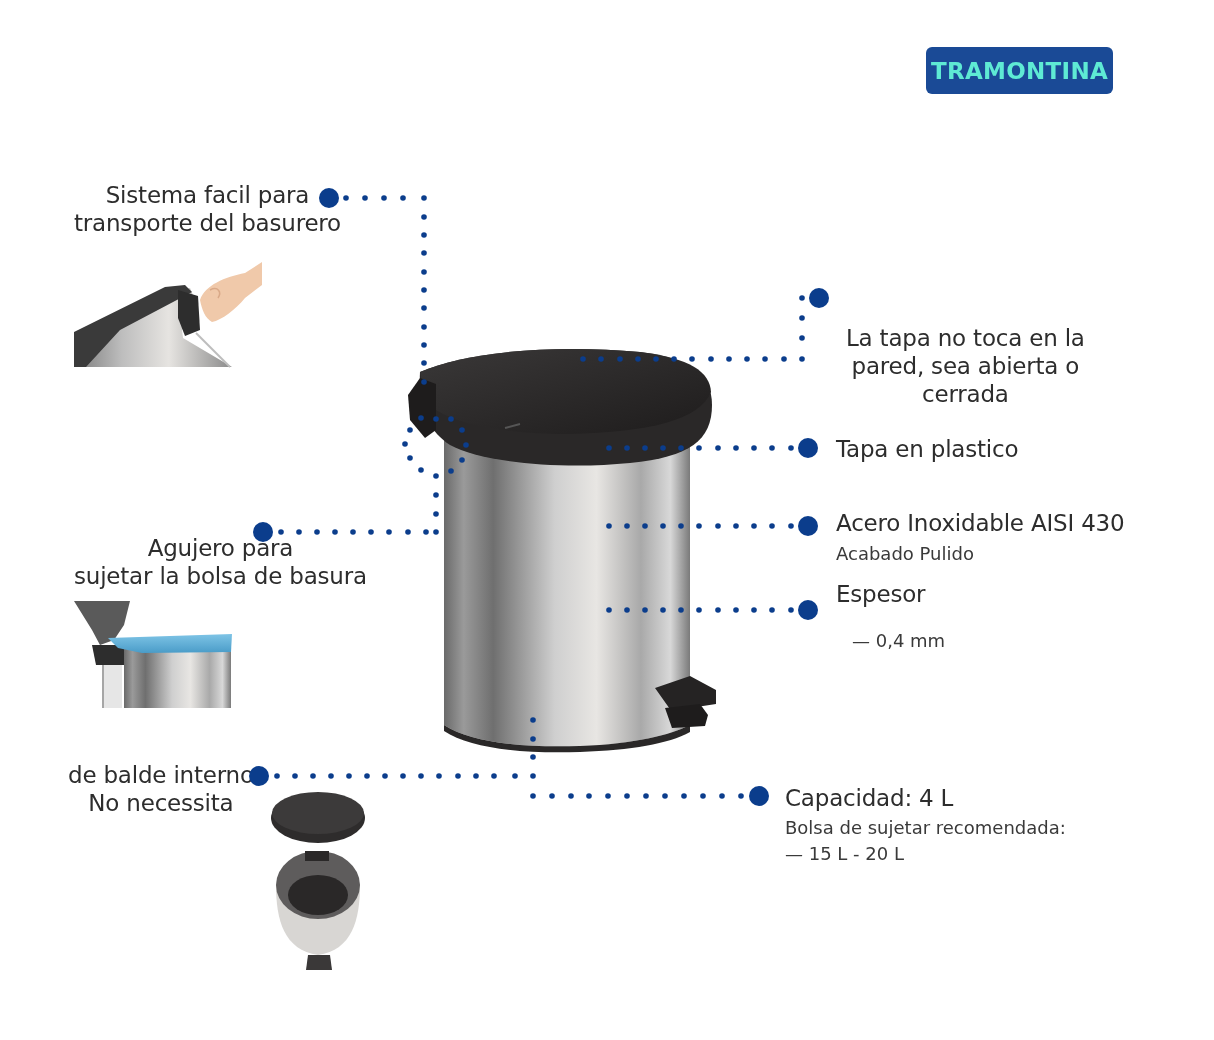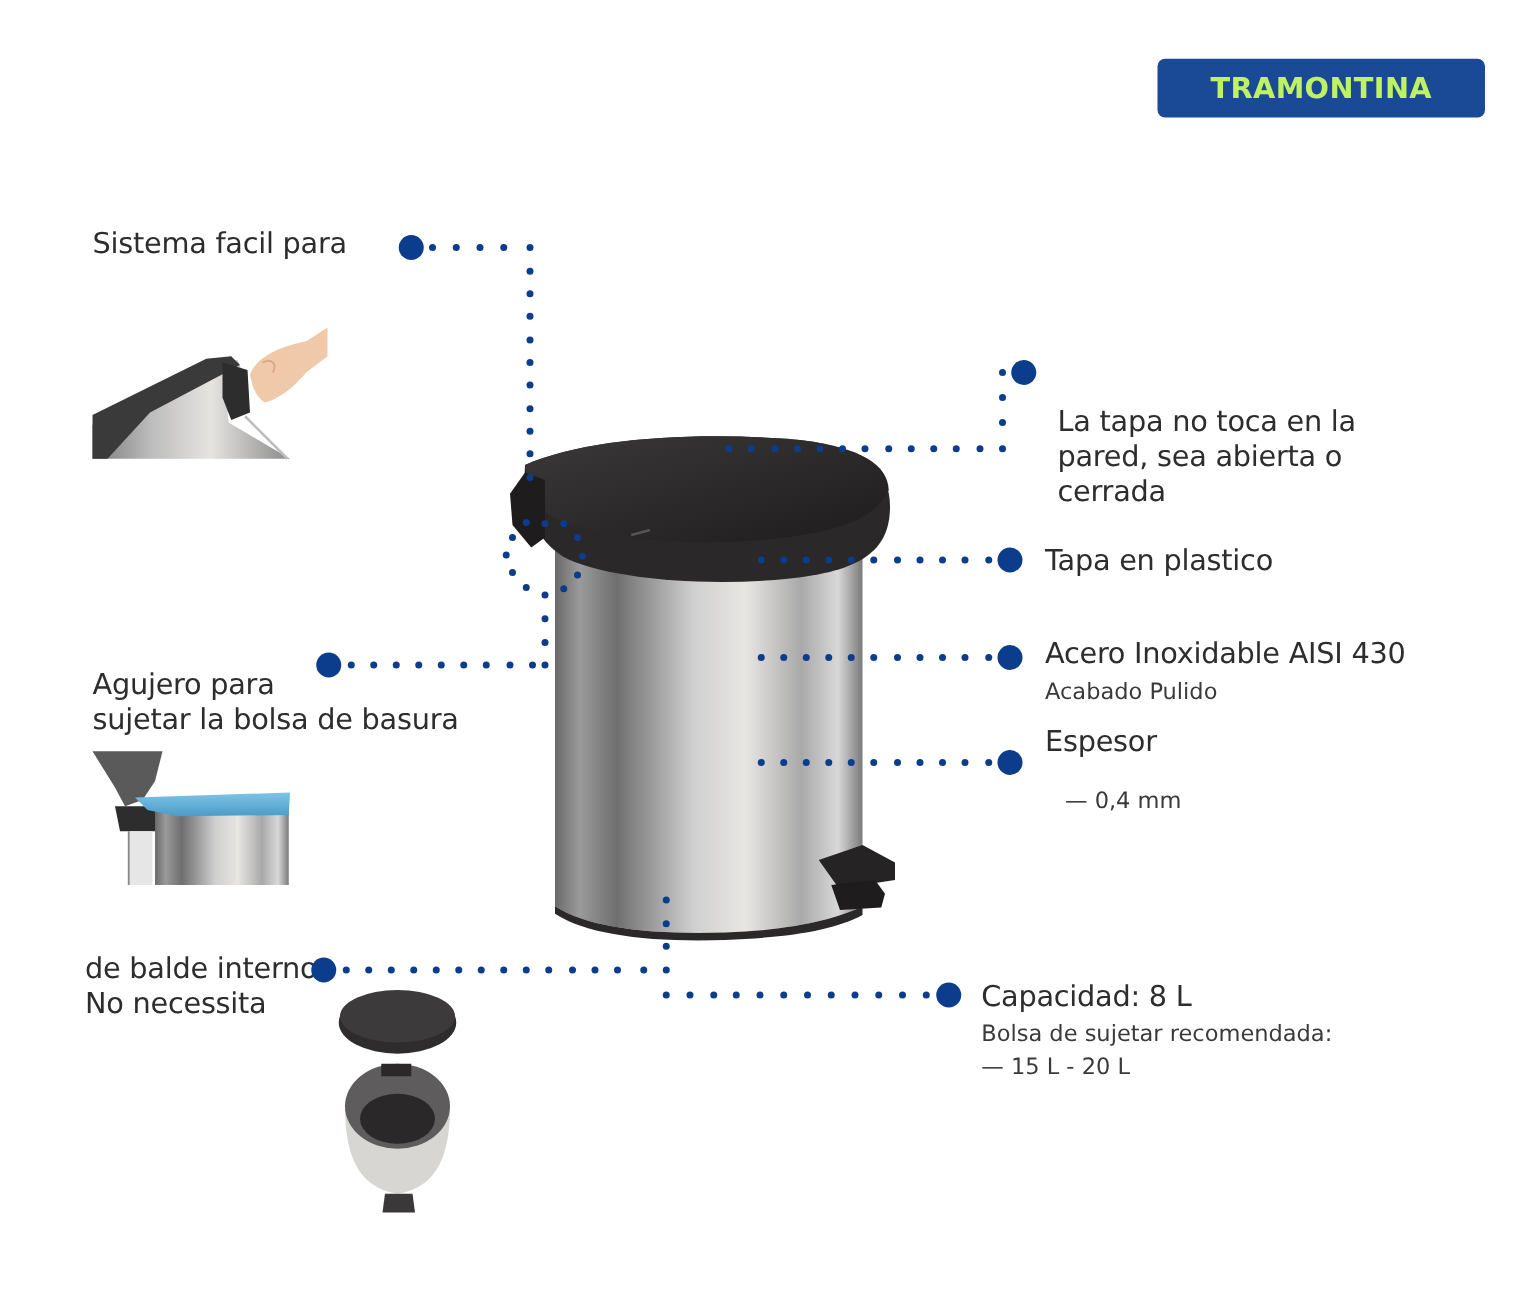--- a/index.html
+++ b/index.html
@@ -1,32 +1,33 @@
 <!DOCTYPE html>
 <html><head>
 <meta charset="utf-8">
 <style>
   html, body { margin:0; padding:0; background:#ffffff; }
   body { width:1214px; height:1040px; position:relative; overflow:hidden;
          font-family:"DejaVu Sans", "Liberation Sans", sans-serif; color:#2b2b2b; }
   .abs { position:absolute; }
-  .logo { left:926px; top:47px; width:262px; height:47px; background:#1a4a96;
-          border-radius:6px; color:#bef264; font-weight:bold; font-size:23px;
+  .logo { left:926px; top:47px; width:187px; height:47px; background:#1a4a96;
+          border-radius:6px; color:#5eead4; font-weight:bold; font-size:23px;
           display:flex; align-items:center; justify-content:center; letter-spacing:0.3px; }
-  .label { font-size:23px; line-height:28px; color:#2d2d2d; white-space:nowrap; letter-spacing:-0.2px; }
+  .label { font-size:23px; line-height:28px; color:#2d2d2d; white-space:nowrap; letter-spacing:-0.2px;text-align:center; }
   .sub { font-size:18px; line-height:26px; color:#3a3a3a; white-space:nowrap; }
   svg.overlay { position:absolute; left:0; top:0; }
 </style>
 </head>
 <body>
 
 <div class="abs logo">TRAMONTINA</div>
 
 <div class="abs label" style="left:74px; top:181px;">
   <div>Sistema facil para</div>
+  <div>transporte del basurero</div>
 </div>
 <div class="abs label" style="left:74px; top:519px;margin-top:15px;">
   <div>Agujero para</div>
   <div>sujetar la bolsa de basura</div>
 </div>
 <div class="abs label" style="left:68px; top:761px;">
   <div>de balde interno</div>
   <div>No necessita</div>
 </div>
 
@@ -44,21 +45,21 @@
 <div class="abs sub" style="left:836px; top:541px;">
   <div>Acabado Pulido</div>
 </div>
 <div class="abs label" style="left:836px; top:580px;">
   <div>Espesor</div>
 </div>
 <div class="abs sub" style="left:836px; top:628px;margin-left:16px;">
   <div>— 0,4 mm</div>
 </div>
 <div class="abs label" style="left:785px; top:784px;">
-  <div>Capacidad: 8 L</div>
+  <div>Capacidad: 4 L</div>
 </div>
 <div class="abs sub" style="left:785px; top:815px;">
   <div>Bolsa de sujetar recomendada:</div>
   <div>— 15 L - 20 L</div>
 </div>
 
 <svg class="overlay" width="1214" height="1040" viewBox="0 0 1214 1040">
   <defs>
     <linearGradient id="steel" x1="0" x2="1" y1="0" y2="0">
       <stop offset="0" stop-color="#6a6a6a"></stop>

